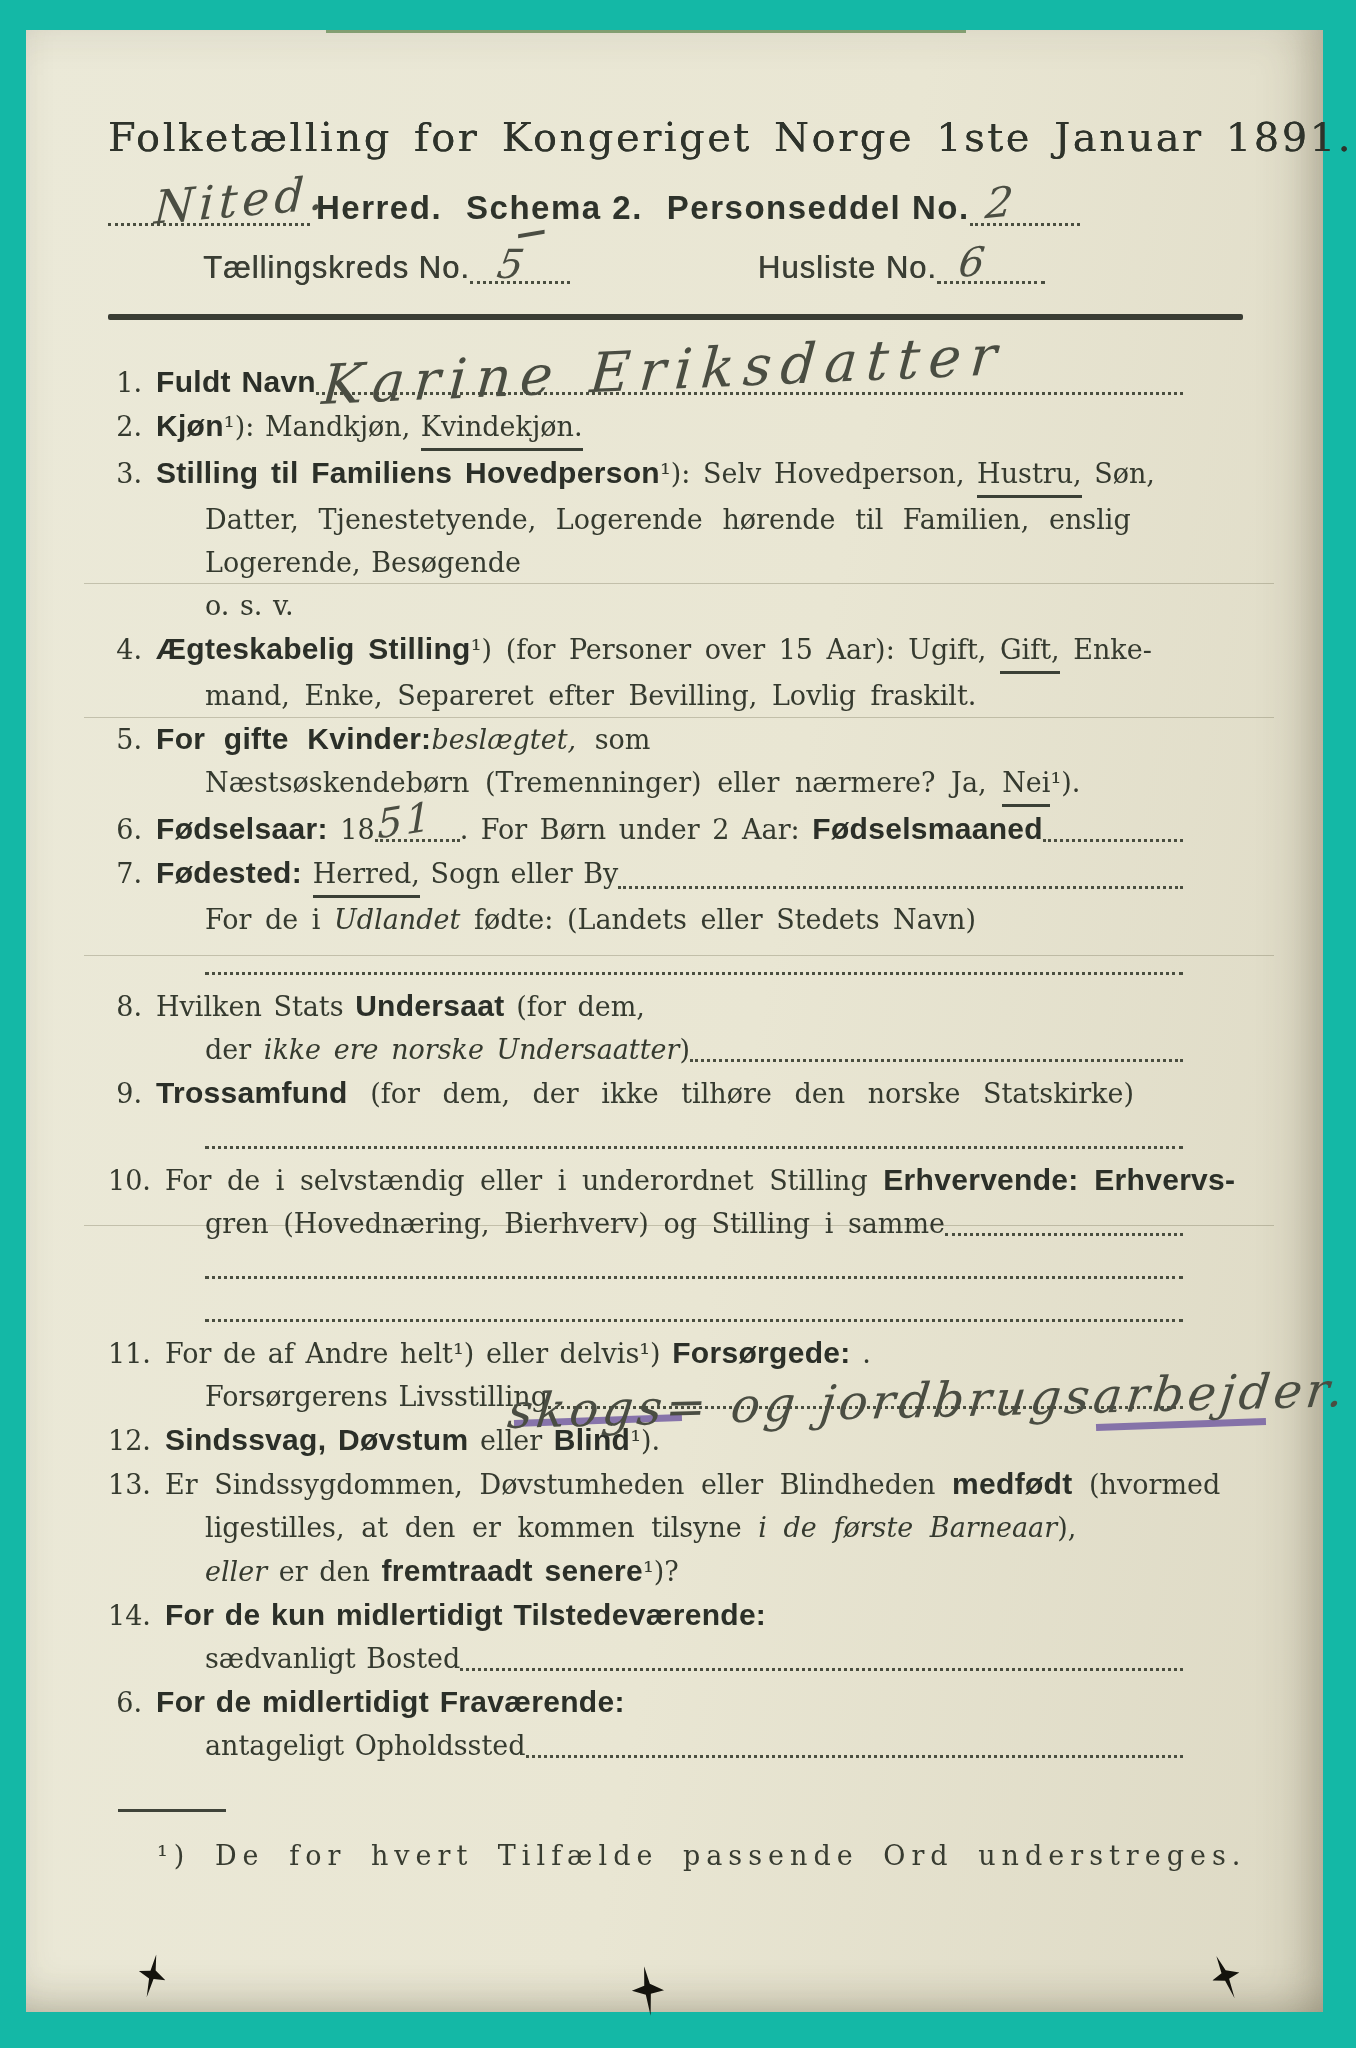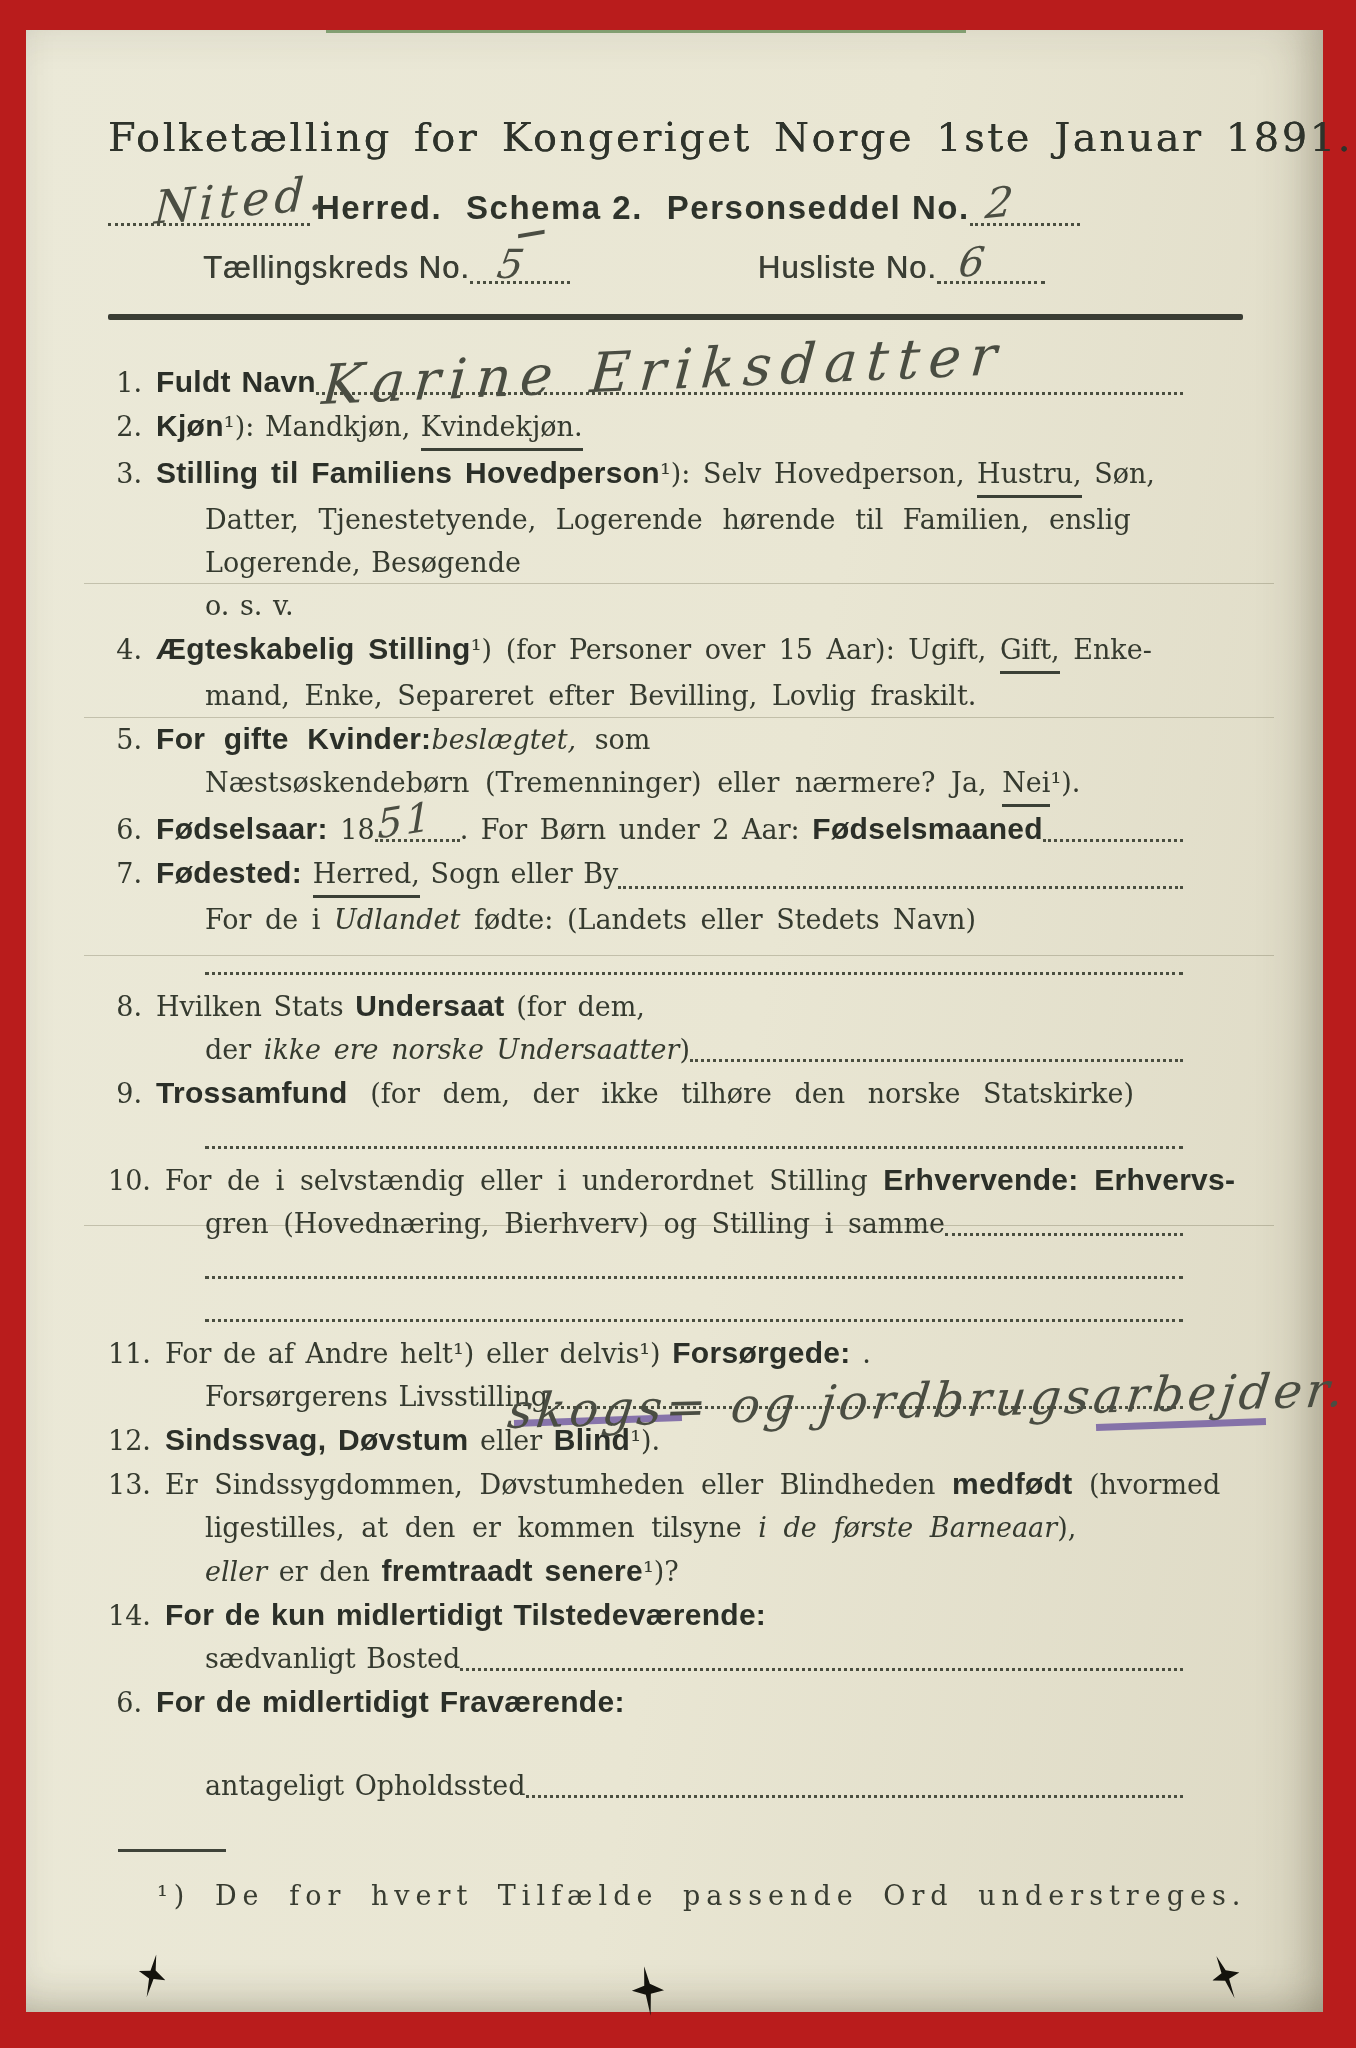--- a/index.html
+++ b/index.html
@@ -1,16 +1,16 @@
 <!DOCTYPE html>
 <html><head>
 <meta charset="utf-8">
 <style>
   html,body{margin:0;padding:0;}
-  .stage{position:relative;width:1356px;height:2048px;background:#b91c1c;overflow:hidden;
+  .stage{position:relative;width:1356px;height:2048px;background:#14b8a6;overflow:hidden;
          font-family:"DejaVu Serif",serif;}
   .paper{position:absolute;left:26px;top:30px;width:1297px;height:1982px;
          background:linear-gradient(100deg,#ebe9d8 0%,#e9e6d3 55%,#ddd9c4 100%);
          box-shadow:inset -28px 0 55px -22px rgba(70,64,40,.38),
                     inset 0 -25px 50px -25px rgba(70,64,40,.30),
                     inset 0 12px 30px -18px rgba(255,255,248,.55);}
   .green-edge{position:absolute;left:300px;top:0;width:640px;height:3px;
          background:rgba(52,108,40,.55);}
   .crease{position:absolute;left:58px;width:1190px;height:1px;background:rgba(95,90,62,.28);}
   .c1{top:553px;} .c2{top:687px;} .c3{top:925px;} .c4{top:1195px;}
@@ -311,21 +311,21 @@
           <div class="ln cont" style="word-spacing: 2px;">
             <span class="sn">sædvanligt Bosted</span>
             <span class="dots"></span>
           </div>
         </div>
         <div class="q">
           <div class="ln" style="word-spacing: 2px;">
             <span class="num">6.</span>
             <span class="sb">For de midlertidigt Fraværende:</span>
           </div>
-          <div class="ln cont" style="word-spacing: 2px; margin-top: 40px;">
+          <div class="ln cont" style="word-spacing: 2px;">
             <span class="sn">antageligt Opholdssted</span>
             <span class="dots"></span>
           </div>
         </div>
         <div class="fsep"></div>
         <div class="fnote">¹) De for hvert Tilfælde passende Ord understreges.</div>
       </div>
 
     <div class="mark m1"></div>
     <div class="mark m2"></div>

